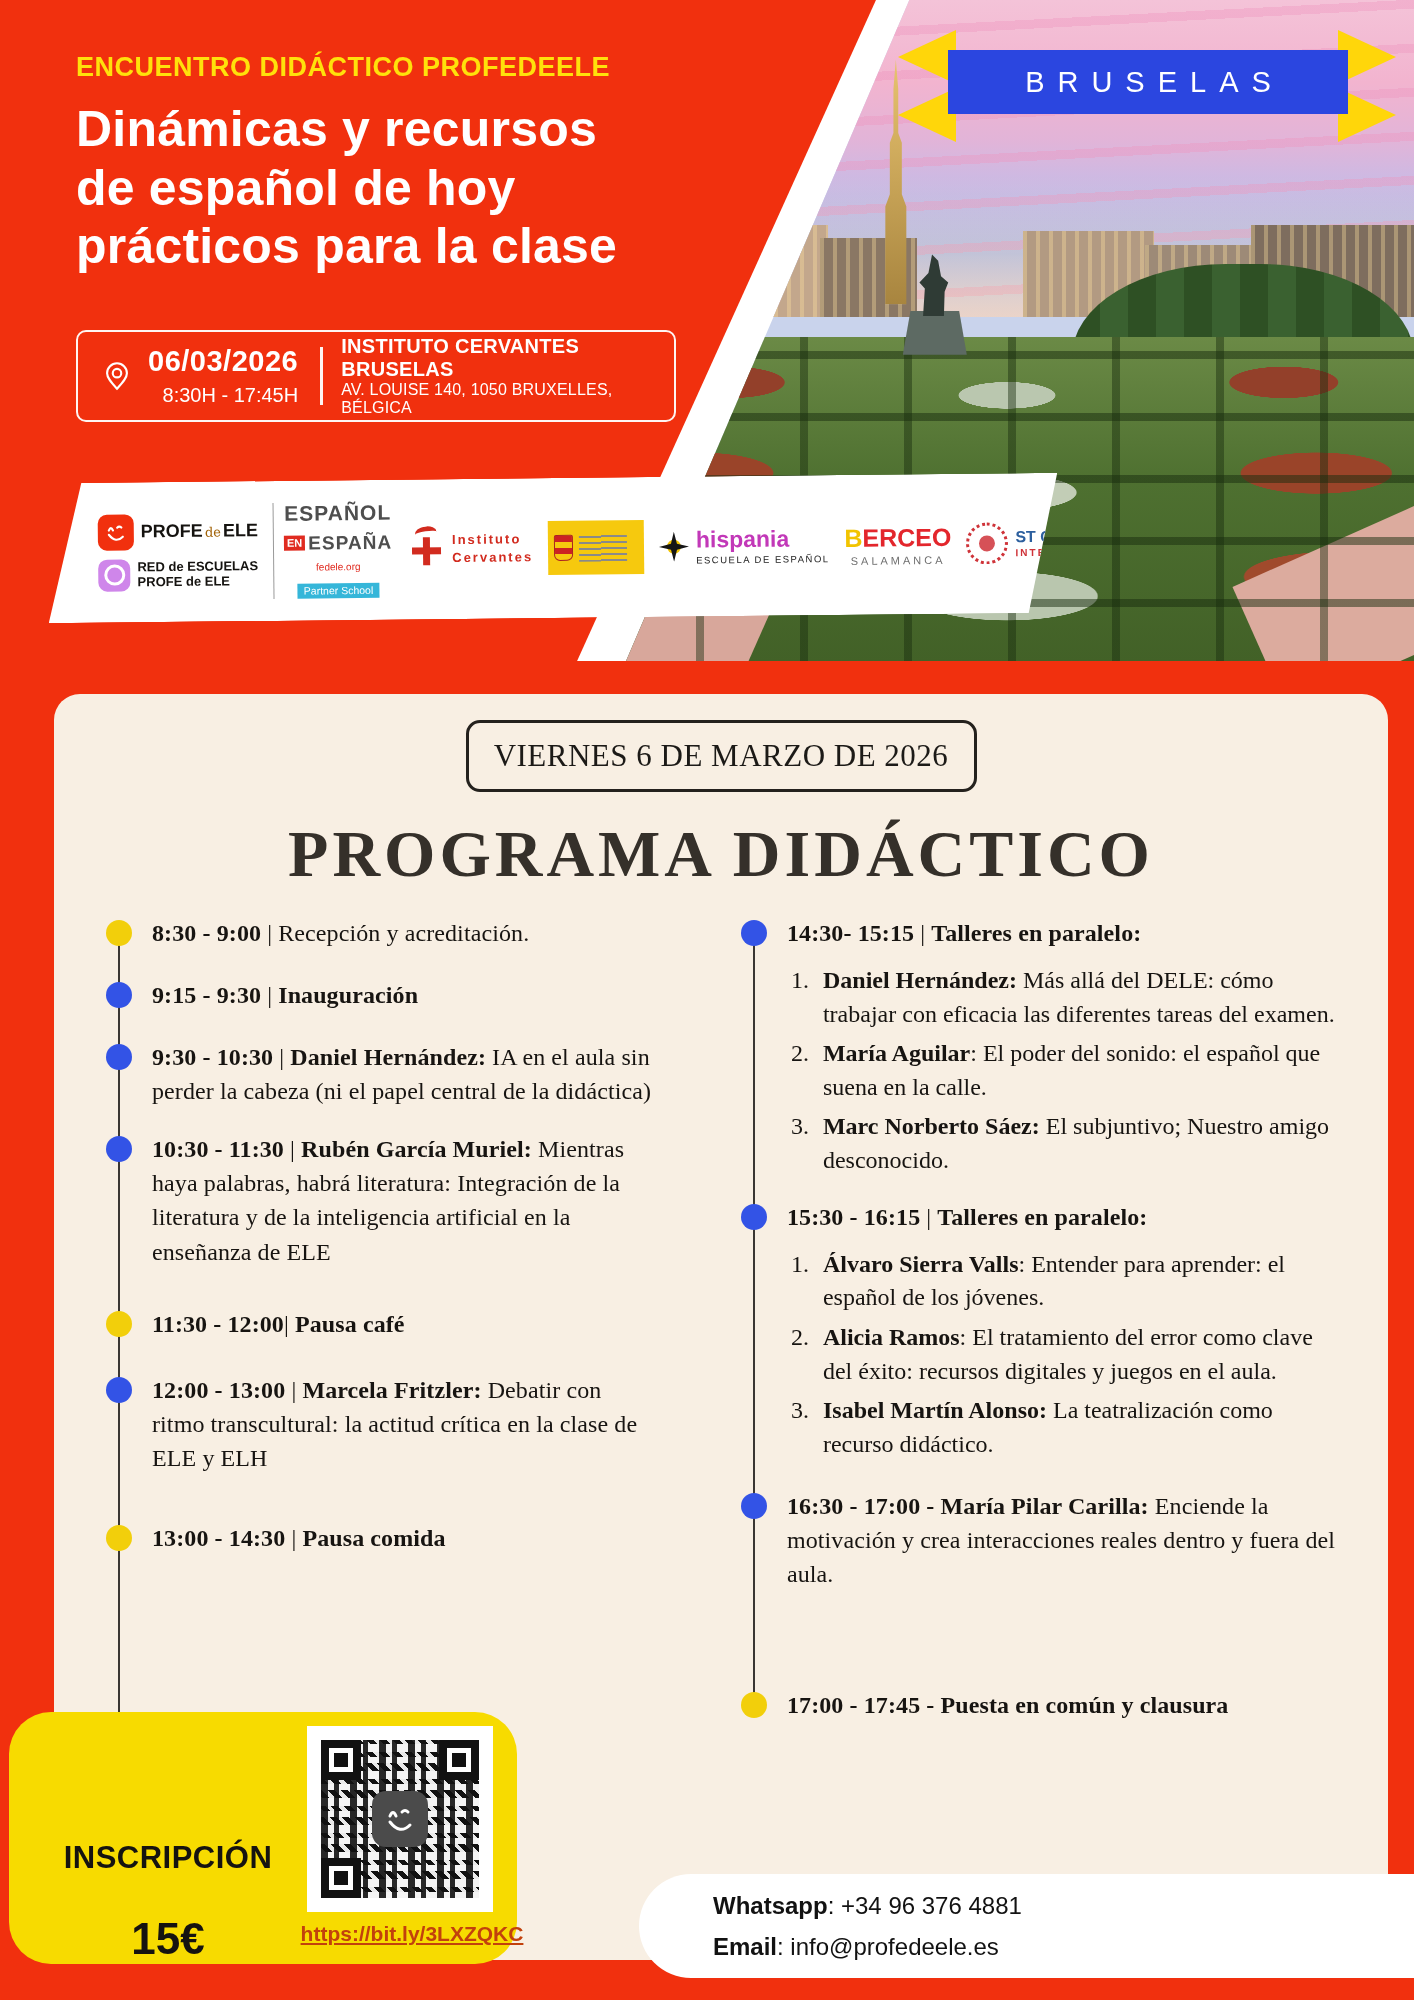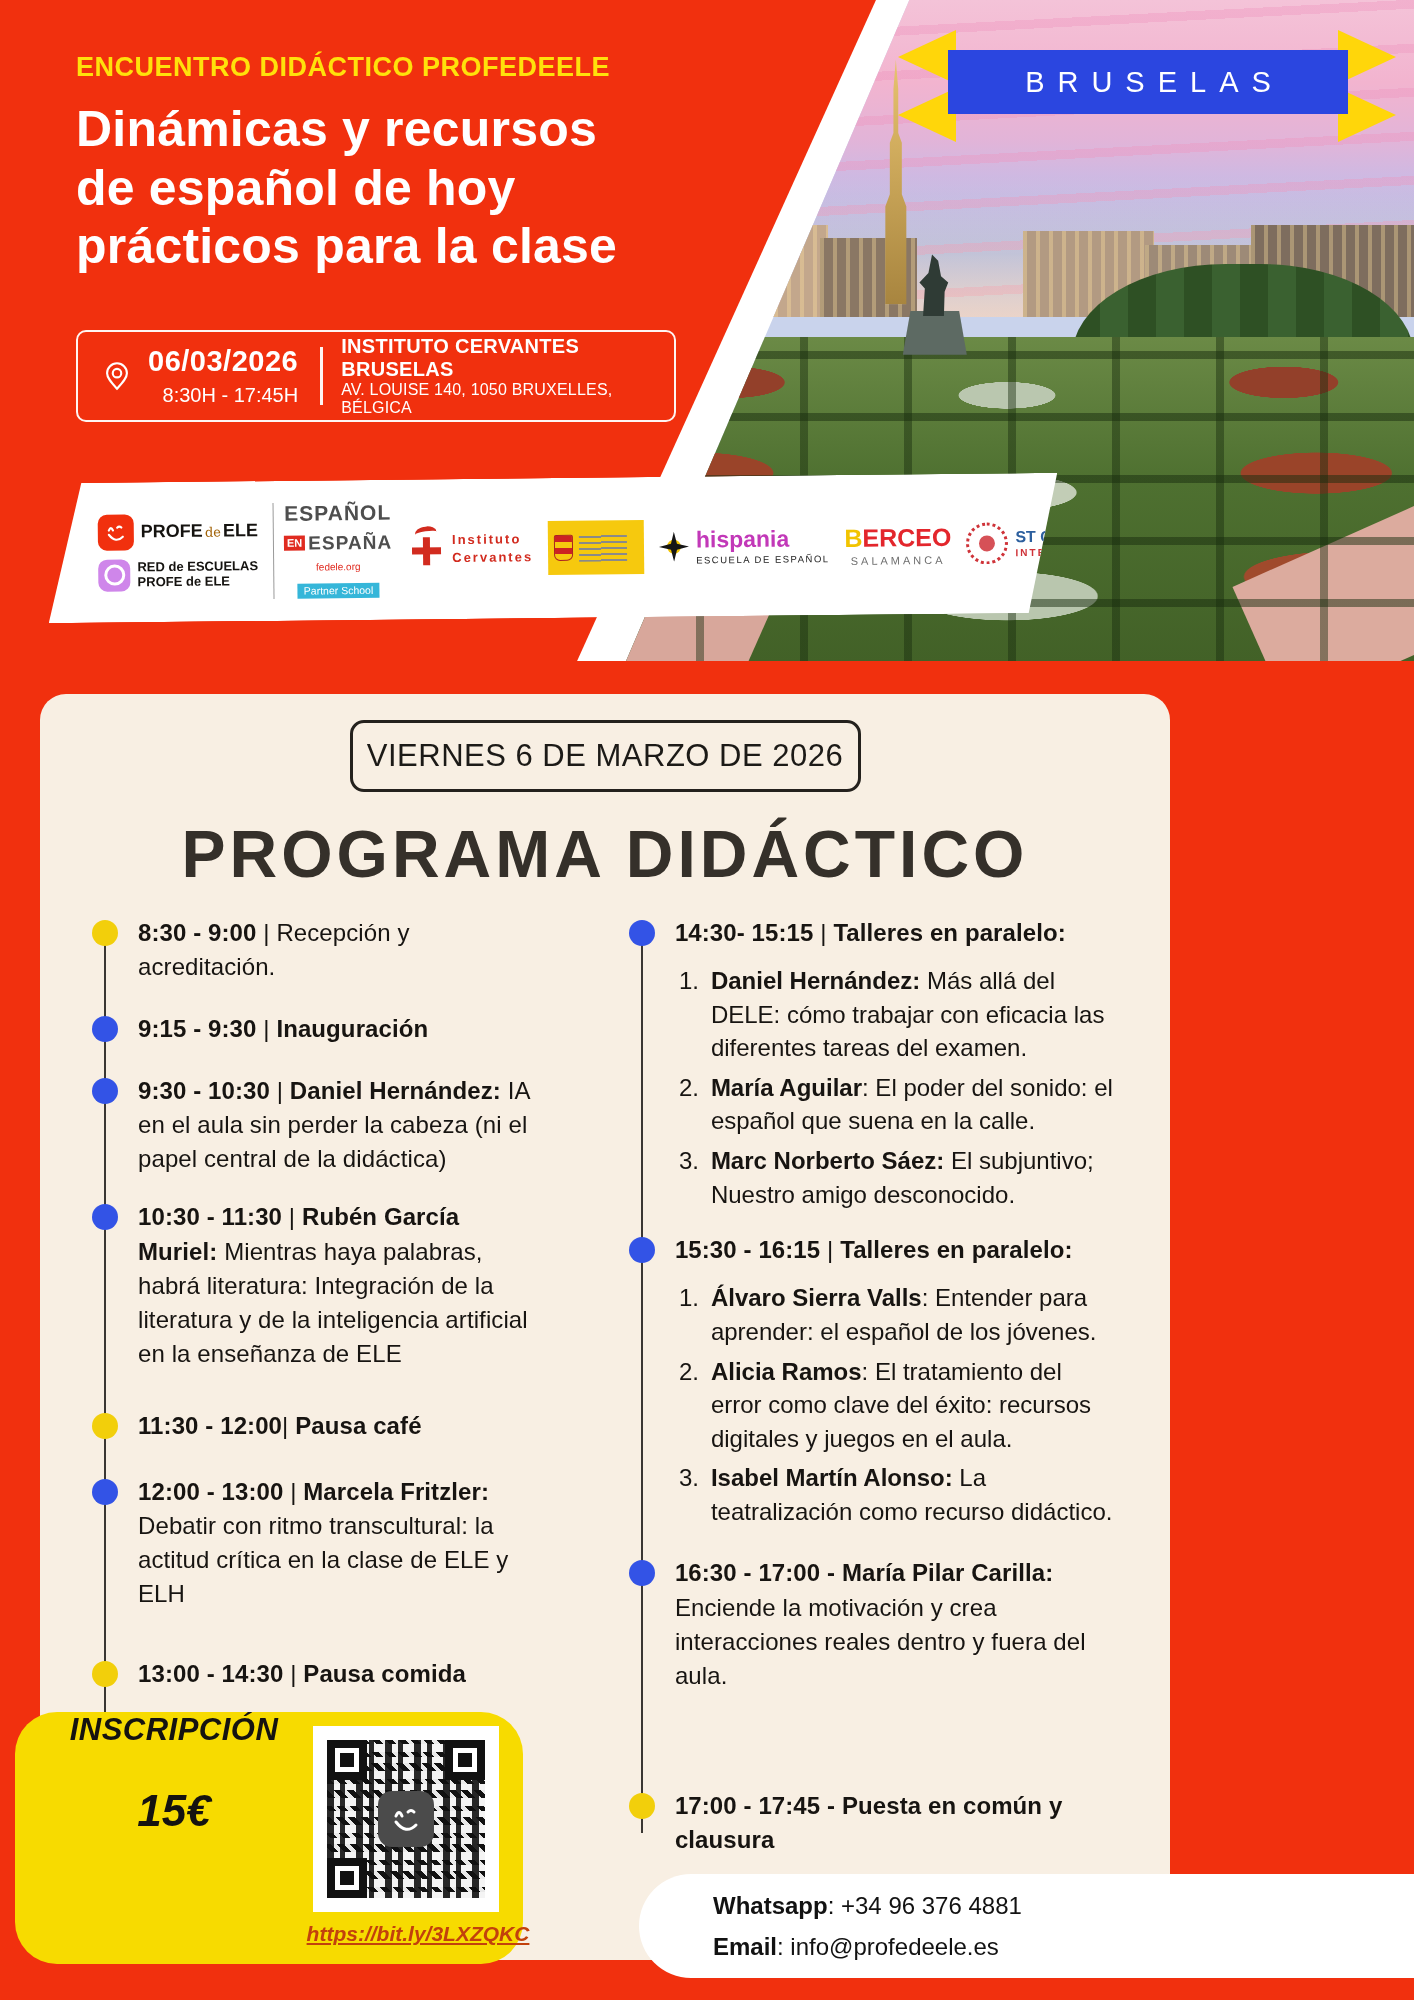--- a/index.html
+++ b/index.html
@@ -127,21 +127,21 @@
         display:flex;align-items:center;justify-content:center;flex:0 0 38px;}
   .lg-l span{color:#fff;font-size:23px;font-weight:800;}
   .ling1{font-size:20px;font-weight:800;color:#1b2a7a;}
   .ling2{font-size:20px;color:#e3262c;}
   .aula{font-family:"DejaVu Serif",serif;color:#a3342c;text-align:center;line-height:1.02;}
   .aula .a1{font-size:23px;letter-spacing:1px;}
   .aula .a2{font-size:23px;letter-spacing:1px;}
 
   
   .red-sec{position:absolute;left:0;top:661px;width:1414px;height:1339px;background:#F1300E;}
-  .panel{position:absolute;left:40px;top:33px;width:1130px;height:1266px;background:#F8EFE3;border-radius:26px;}
+  .panel{position:absolute;left:54px;top:33px;width:1334px;height:1266px;background:#F8EFE3;border-radius:26px;font-family:Liberation Serif, serif;}
   .datebox{width:505px;margin:26px auto 0;border:3px solid #24211d;border-radius:14px;padding:15px 0;
            text-align:center;font-size:31px;color:#1c1a17;letter-spacing:.5px;}
   .heading{margin:24px 0 0;text-align:center;font-size:66px;font-weight:800;letter-spacing:4px;color:#35302a;}
   .cols{display:grid;grid-template-columns:1fr 1.08fr;gap:84px;padding:24px 52px 0;}
   .col{position:relative;}
   .col::before{content:"";position:absolute;left:12px;top:16px;width:2px;background:#3a3633;}
   .tl-left::before{bottom:16px;}
   .tl-right::before{bottom:52px;}
   .it{position:relative;padding-left:46px;margin-bottom:28px;}
   .dot{position:absolute;left:0;top:4px;width:26px;height:26px;border-radius:50%;z-index:1;display:block;}
@@ -154,22 +154,22 @@
   .ws .num{position:absolute;left:4px;}
   .tl-left .it:nth-child(3){margin-bottom:24px;}
   .tl-left .it:nth-child(4){margin-bottom:38px;}
   .tl-left .it:nth-child(5){margin-bottom:32px;}
   .tl-left .it:nth-child(6){margin-bottom:46px;}
   .tl-right .it:nth-child(1){margin-bottom:22px;}
   .tl-right .it:nth-child(2){margin-bottom:28px;}
   .tl-right .it:nth-child(3){margin-bottom:96px;}
 
   
-  .ins{position:absolute;left:15px;top:1712px;width:508px;height:252px;background:#F7DB00;border-radius:42px;
-       display:flex;align-items:flex-start;padding:0 24px 0 38px;box-sizing:border-box;gap:18px;z-index:8;font-style:italic;}
+  .ins{position:absolute;left:9px;top:1712px;width:508px;height:252px;background:#F7DB00;border-radius:42px;
+       display:flex;align-items:flex-end;padding:0 24px 0 38px;box-sizing:border-box;gap:18px;z-index:8;}
   .ins-left{flex:1;display:flex;flex-direction:column;align-items:center;gap:38px;}
   .ins-title{font-size:31px;font-weight:800;color:#151310;letter-spacing:.5px;}
   .ins-price{font-size:44px;font-weight:800;color:#151310;}
   .ins-right{position:relative;width:186px;flex:0 0 186px;height:100%;}
   .qr{position:absolute;left:0;top:14px;width:186px;height:186px;background:#ffffff;}
   .qr-noise{position:absolute;inset:14px;background:
       repeating-linear-gradient(90deg,rgba(17,17,17,.9) 0 7px,transparent 7px 13px,rgba(17,17,17,.9) 13px 18px,transparent 18px 29px),
       repeating-linear-gradient(0deg,#f4f4f4 0 6px,transparent 6px 11px,#f4f4f4 11px 19px,transparent 19px 27px),
       repeating-linear-gradient(45deg,#111 0 5px,#e9e9e9 5px 9px);}
   .f{position:absolute;width:40px;height:40px;border:8px solid #111;background:#fff;box-sizing:border-box;}

